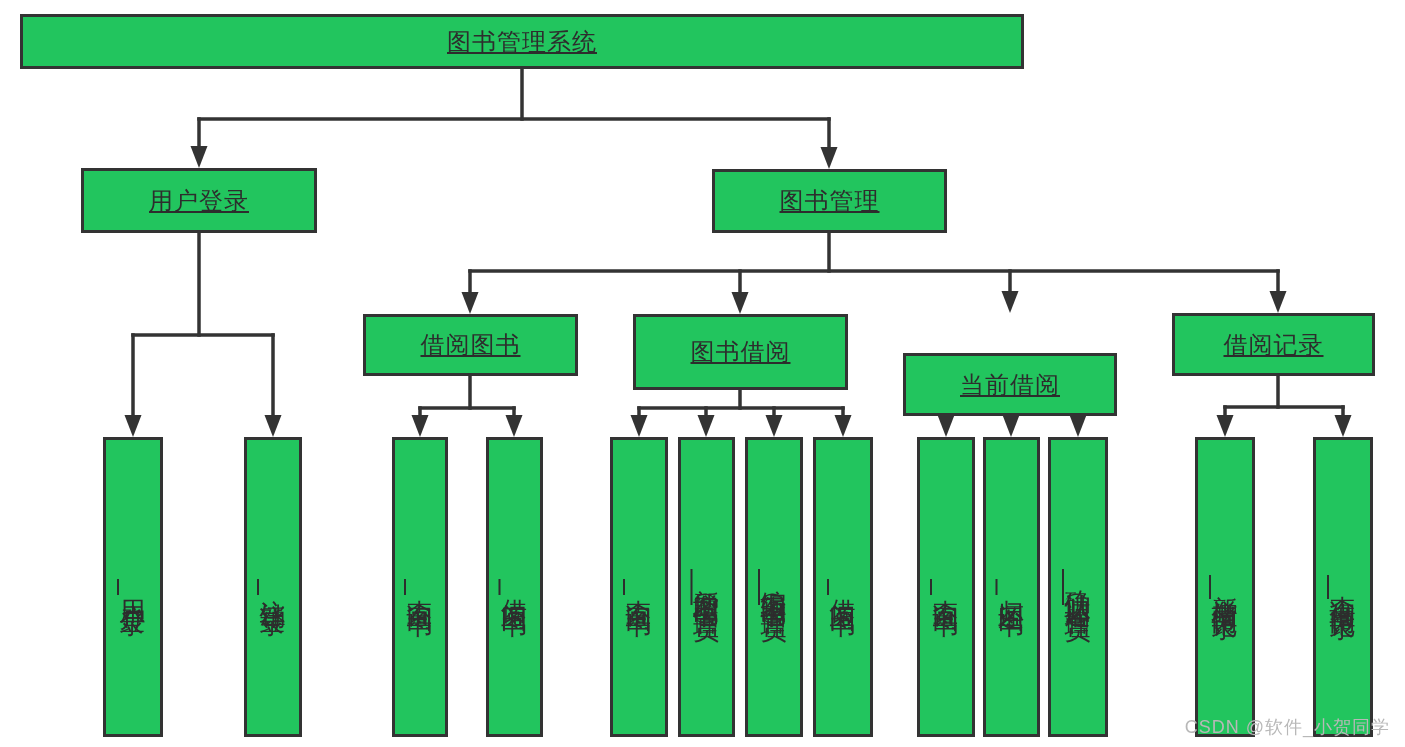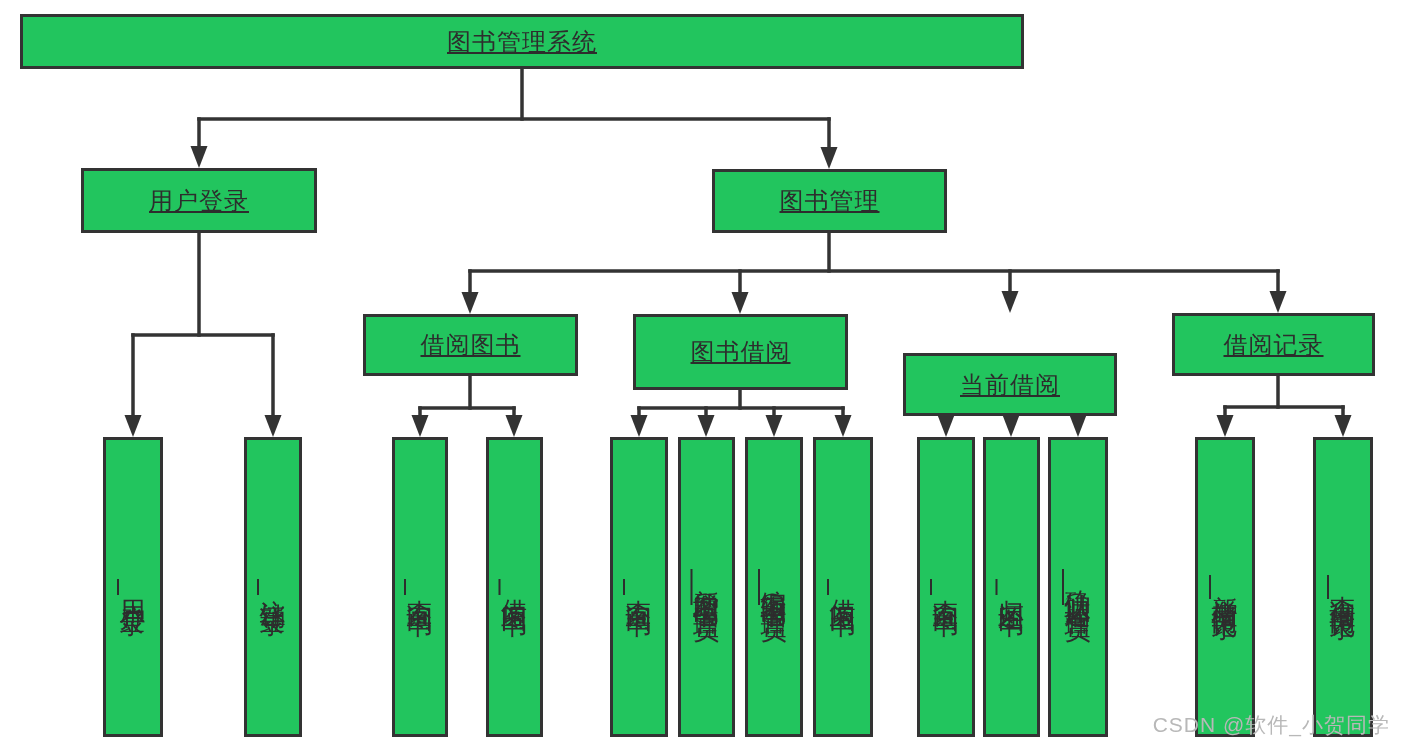--- a/index.html
+++ b/index.html
@@ -31,21 +31,21 @@
     line-height: 1;
   }
   #connectors {
     position: absolute; left: 0; top: 0;
     width: 1405px; height: 747px;
     pointer-events: none;
   }
   .watermark {
     position: absolute;
     right: 15px; bottom: 8px;
-    font-size: 21px;
+    font-size: 18px;
     letter-spacing: 1px;
     color: var(--watermark, #b8b8b8);
     white-space: nowrap;
   }
 </style>
 </head>
 <body>
 
 <div class="stage">
 

